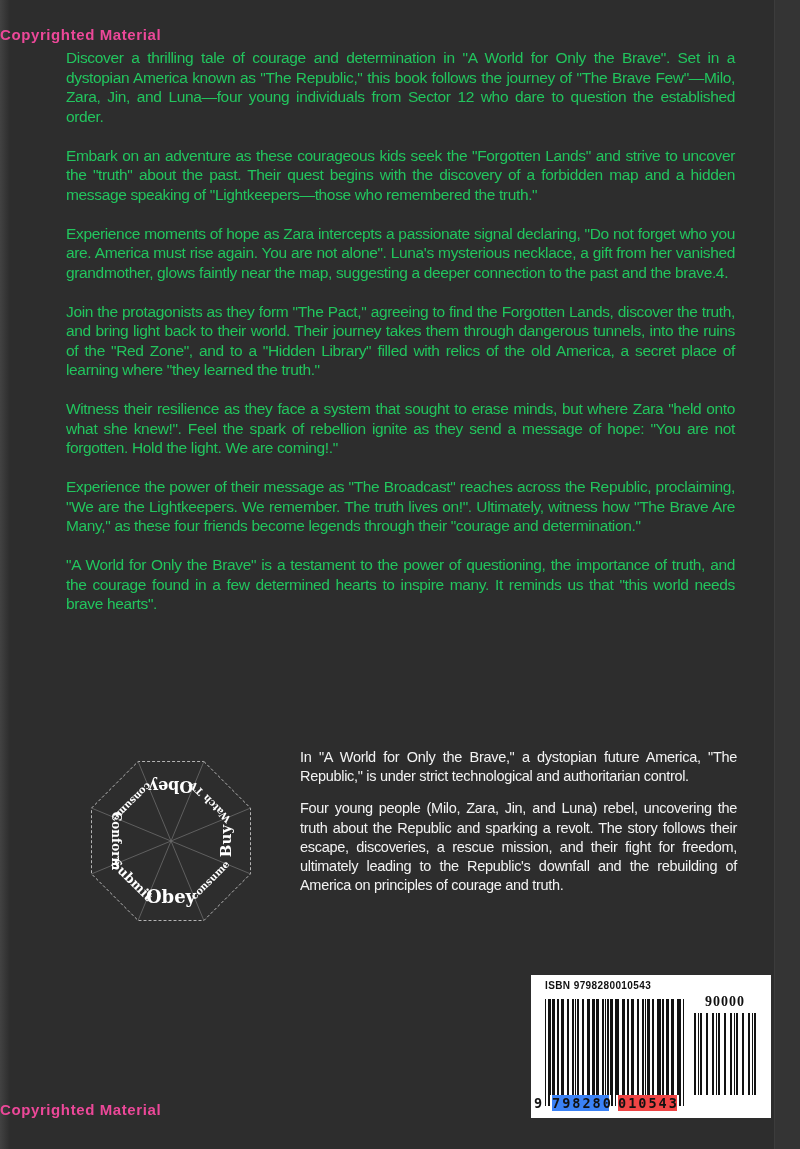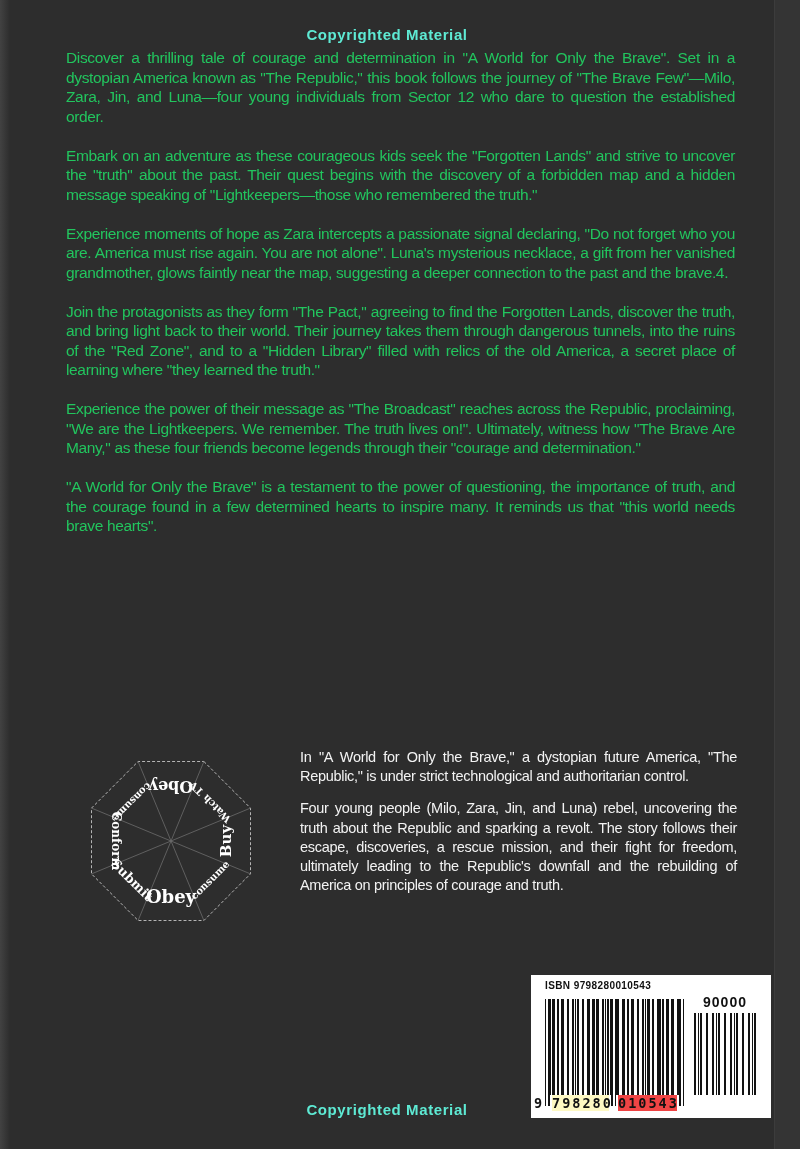--- a/index.html
+++ b/index.html
@@ -14,22 +14,22 @@
     position: absolute; left: 0; top: 0; width: 10px; height: 100%;
     background: linear-gradient(90deg, #424242, rgba(66,66,66,0));
   }
   .edge-right {
     position: absolute; left: 774px; top: 0; width: 26px; height: 100%;
     background: #343434;
     border-left: 1px solid #3c3c3c;
   }
   .copyright {
     position: absolute; left: 0; width: 774px;
-    text-align: center;
-    color: #5eead4;
+    text-align: left;
+    color: #ec4899;
     font-size: 15px; font-weight: 700;
     letter-spacing: 0.6px;
   }
   .copyright.top { top: 26px; }
   .copyright.bottom { top: 1101px; }
 
   .synopsis {
     position: absolute; left: 66px; top: 48px; width: 669px;
     color: #22c55e;
   }
@@ -103,26 +103,26 @@
   .guard.g-mid { left: 80px; }
   .guard.g-right { left: 148px; }
   .digit-row {
     position: absolute; top: 120px; height: 16px;
     color: #111111;
     font-family: "DejaVu Sans Mono", monospace;
     font-size: 13.5px; font-weight: 700;
     letter-spacing: 2px;
   }
   .d-first { left: 3px; }
-  .d-g1 { left: 21px; width: 57px; background: #fef9c3; text-align: center; }
+  .d-g1 { left: 21px; width: 57px; background: #3b82f6; text-align: center; }
   .d-g2 { left: 87px; width: 59px; background: #ef4444; text-align: center; }
   .addon-label {
     position: absolute; left: 163px; top: 19px; width: 62px;
     color: #111111; text-align: center;
-    font-family: Liberation Sans, sans-serif;
+    font-family: Liberation Serif, serif;
     font-size: 14px; font-weight: 700;
     letter-spacing: 1px;
   }
   .bars-addon {
     position: absolute; left: 163px; top: 38px;
     width: 62px; height: 82px;
     background:
       repeating-linear-gradient(90deg, #131313 0 2px, rgba(0,0,0,0) 2px 6px),
       repeating-linear-gradient(90deg, rgba(0,0,0,0) 0 4px, #131313 4px 5.5px, rgba(0,0,0,0) 5.5px 9px);
   }
@@ -133,20 +133,21 @@
 <div class="edge-left"></div>
 <div class="edge-right"></div>
 
 <div class="copyright top">Copyrighted Material</div>
 
 <div class="synopsis">
   <p>Discover a thrilling tale of courage and determination in "A World for Only the Brave". Set in a dystopian America known as "The Republic," this book follows the journey of "The Brave Few"—Milo, Zara, Jin, and Luna—four young individuals from Sector 12 who dare to question the established order.</p>
   <p>Embark on an adventure as these courageous kids seek the "Forgotten Lands" and strive to uncover the "truth" about the past. Their quest begins with the discovery of a forbidden map and a hidden message speaking of "Lightkeepers—those who remembered the truth."</p>
   <p>Experience moments of hope as Zara intercepts a passionate signal declaring, "Do not forget who you are. America must rise again. You are not alone". Luna's mysterious necklace, a gift from her vanished grandmother, glows faintly near the map, suggesting a deeper connection to the past and the brave.4.</p>
   <p>Join the protagonists as they form "The Pact," agreeing to find the Forgotten Lands, discover the truth, and bring light back to their world. Their journey takes them through dangerous tunnels, into the ruins of the "Red Zone", and to a "Hidden Library" filled with relics of the old America, a secret place of learning where "they learned the truth."</p>
+  <p>Witness their resilience as they face a system that sought to erase minds, but where Zara "held onto what she knew!". Feel the spark of rebellion ignite as they send a message of hope: "You are not forgotten. Hold the light. We are coming!."</p>
   <p>Experience the power of their message as "The Broadcast" reaches across the Republic, proclaiming, "We are the Lightkeepers. We remember. The truth lives on!". Ultimately, witness how "The Brave Are Many," as these four friends become legends through their "courage and determination."</p>
   <p>"A World for Only the Brave" is a testament to the power of questioning, the importance of truth, and the courage found in a few determined hearts to inspire many. It reminds us that "this world needs brave hearts".</p>
 </div>
 
 <div class="logo">
   <svg width="176" height="176" viewBox="0 0 176 176">
     <polygon points="120.9,8.5 167.5,55.1 167.5,120.9 120.9,167.5 55.1,167.5 8.5,120.9 8.5,55.1 55.1,8.5" fill="none" stroke="#b5b5b5" stroke-width="1" stroke-dasharray="3 2"></polygon>
     <g stroke="#707070" stroke-width="0.75">
       <line x1="88" y1="88" x2="120.9" y2="8.5"></line>
       <line x1="88" y1="88" x2="167.5" y2="55.1"></line>

